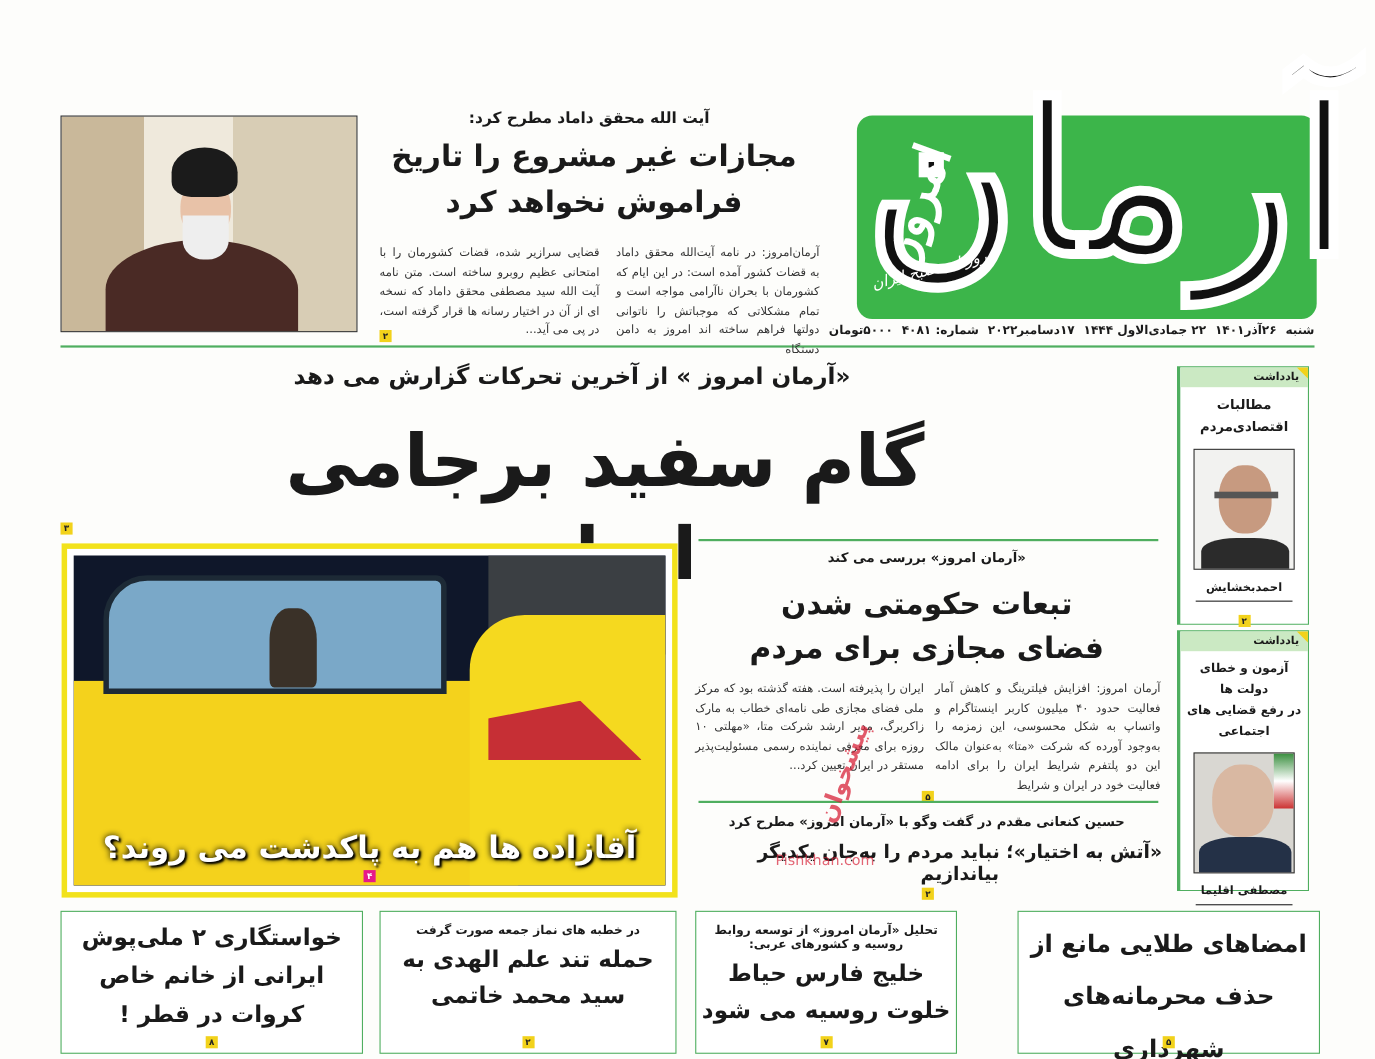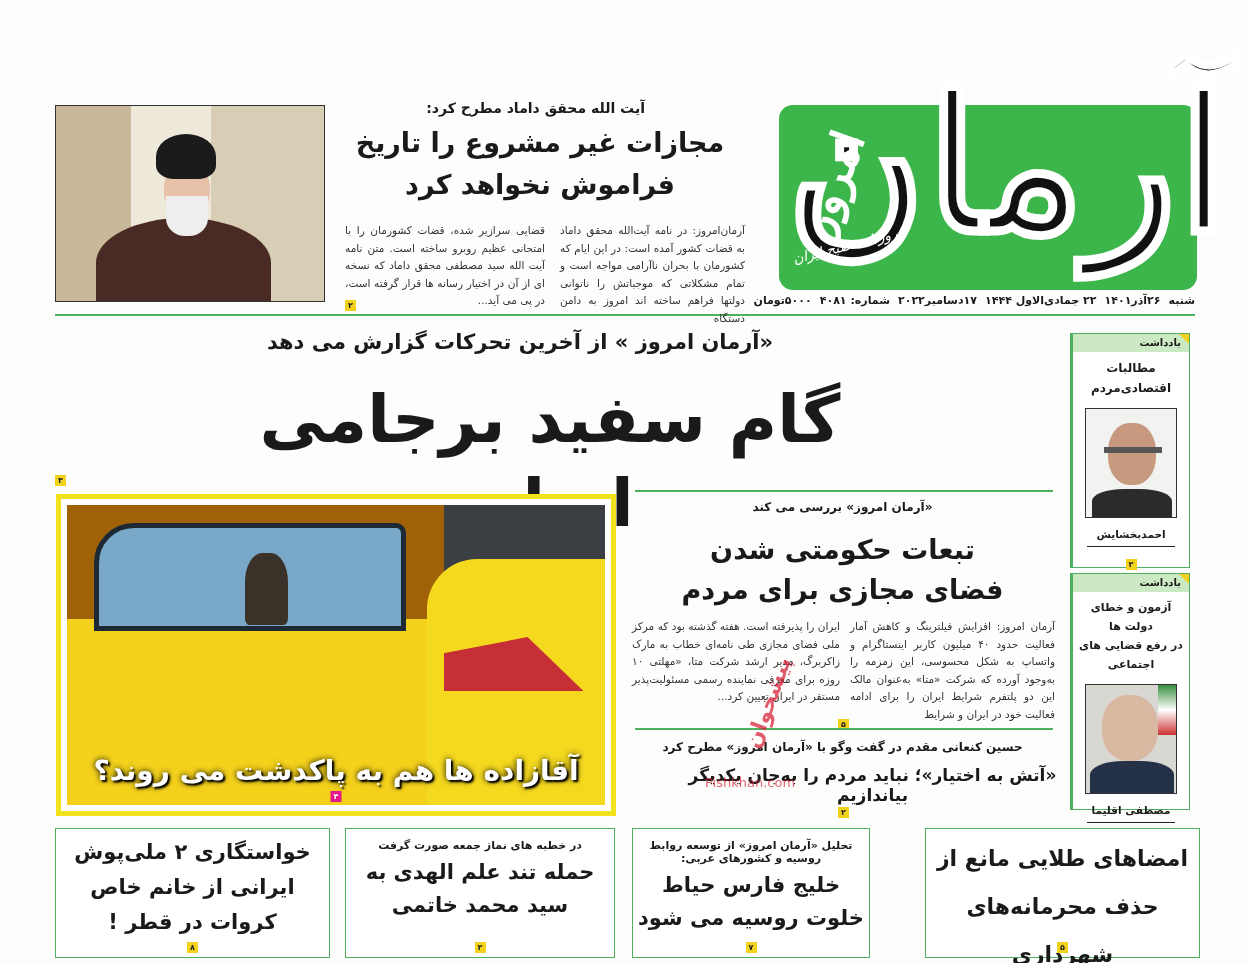--- a/index.html
+++ b/index.html
@@ -40,21 +40,21 @@
   .op-box { left: 1070px; width: 120px; background: #fff; border: 1px solid #4fae5f; border-left: 3px solid #4fae5f; }
   .op-label { height: 18px; background: #cbe9c3; font-size: 10px; font-weight: bold; padding-right: 8px; line-height: 18px; position: relative; }
   .op-label::after { content: ""; position: absolute; right: 0; top: 0; border-top: 10px solid #f2d21b; border-left: 10px solid transparent; }
   .op-title { font-size: 12px; font-weight: bold; text-align: center; line-height: 20px; padding: 6px 2px; }
   .op-photo { margin: 4px auto; width: 92px; height: 110px; border: 1px solid #333; overflow: hidden; position: relative; }
   .op-author { font-size: 10.5px; font-weight: bold; text-align: center; padding: 6px 0 6px; border-bottom: 1px solid #222; margin: 0 14px; }
   .op-ref { text-align: center; padding: 5px 0; }
 
   
   .photo-story { left: 56px; top: 494px; width: 560px; height: 322px; border: 5px solid #f2e21b; background: #fff; padding: 6px; }
-  .taxi-photo { position: relative; width: 100%; height: 100%; overflow: hidden; background: #a16207; }
+  .taxi-photo { position: relative; width: 100%; height: 100%; overflow: hidden; background: #0f172a; }
   .taxi-body { position: absolute; left: 0; top: 38%; width: 75%; height: 62%; background: #f4d21c; }
   .taxi-window { position: absolute; left: 5%; top: 6%; width: 58%; height: 36%; background: #7aa8c8; border: 5px solid #1d2a36; border-radius: 40px 10px 0 0; }
   .taxi-driver { position: absolute; left: 33%; top: 16%; width: 8%; height: 24%; background: #3a3128; border-radius: 40% 40% 10% 10%; }
   .taxi-rear { position: absolute; right: 0; top: 18%; width: 33%; height: 82%; background: #f5d91f; border-radius: 50px 0 0 0; }
   .taxi-light { position: absolute; right: 4%; top: 44%; width: 26%; height: 18%; background: #c62f35; clip-path: polygon(0 30%, 60% 0, 100% 100%, 0 100%); }
   .taxi-building { position: absolute; right: 0; top: 0; width: 30%; height: 30%; background: #3b3f43; }
   .photo-caption { position: absolute; left: 0; right: 0; bottom: 18px; text-align: center; font-size: 28px; font-weight: bold; color: #fff; text-shadow: 0 0 6px #000, 2px 2px 2px #000; }
   .photo-ref { position: absolute; left: 50%; bottom: 2px; transform: translateX(-50%); }
 
   

